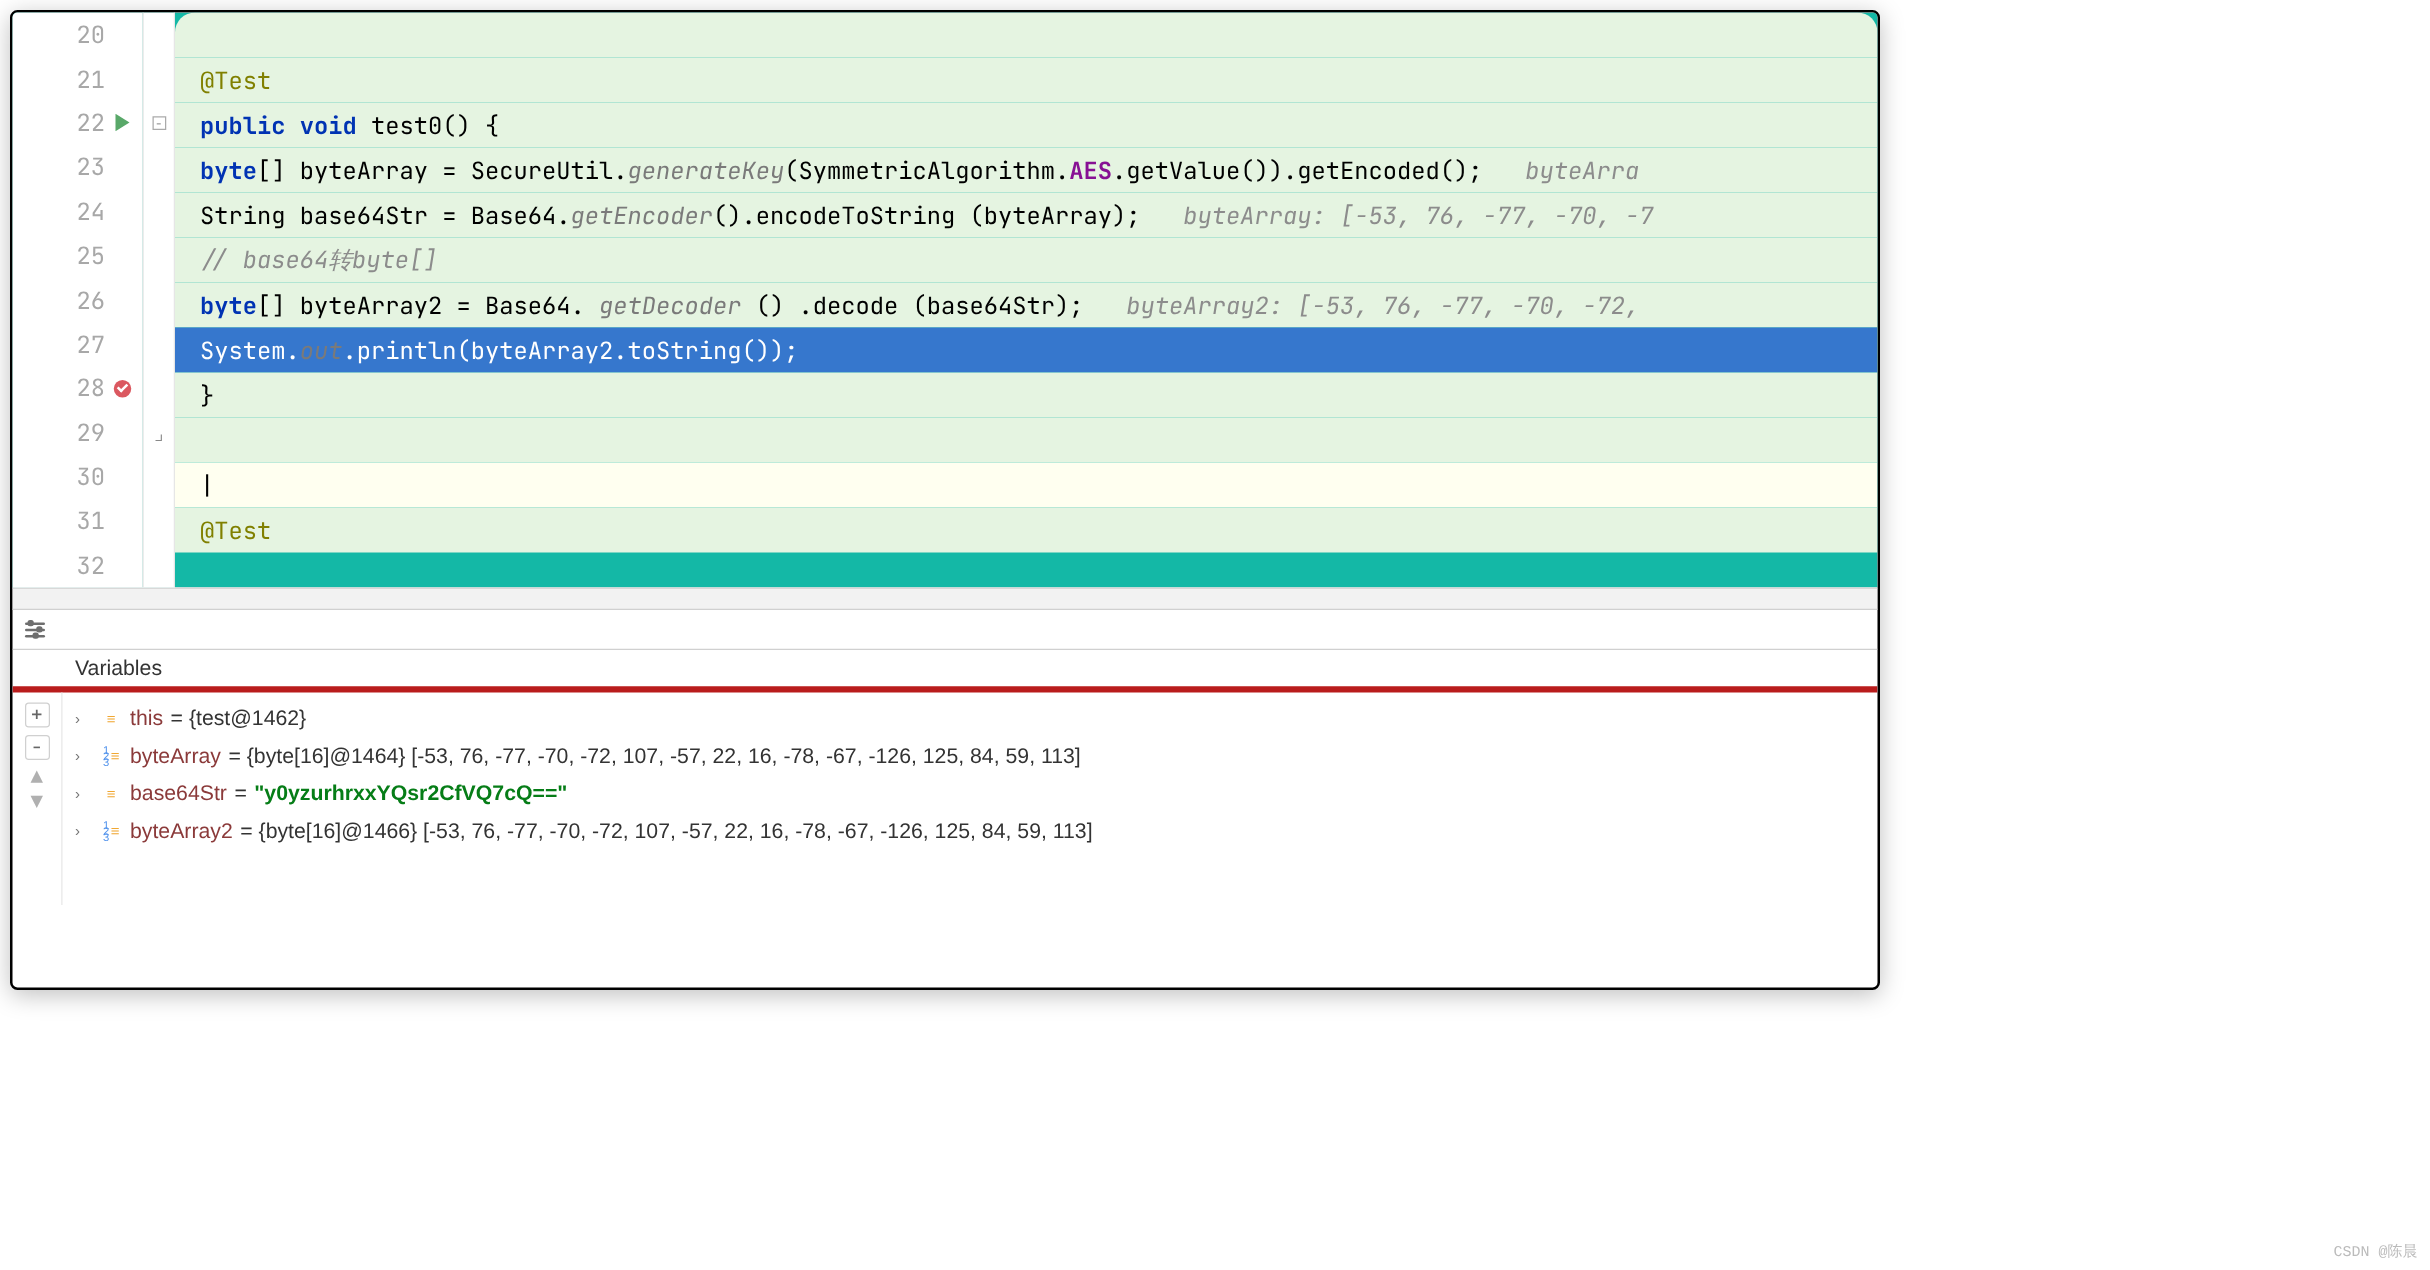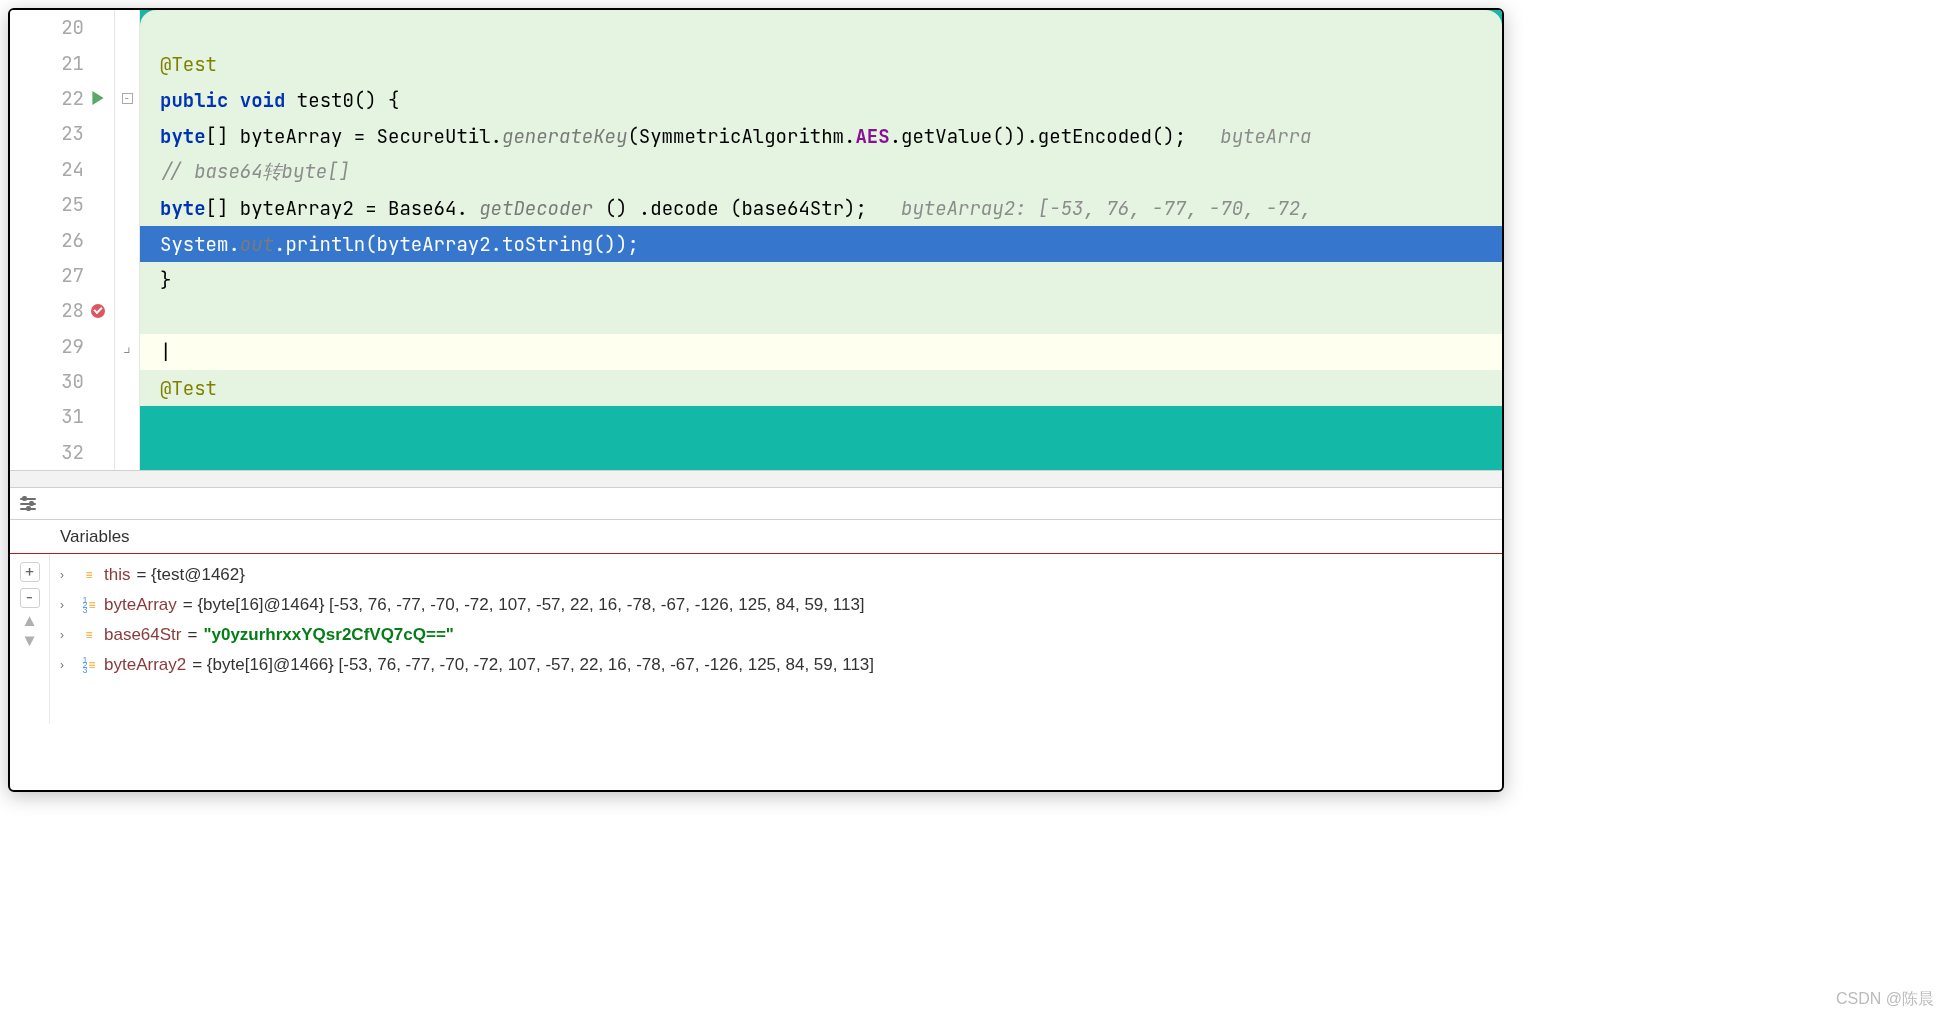--- a/index.html
+++ b/index.html
@@ -28,35 +28,35 @@
   .inlay { color:#8c8c8c; font-style:italic; }
   .str { color:#067d17; font-weight:bold; }
   .divider-bar { height:18px; background:#f2f2f2; border-top:1px solid #d0d0d0; border-bottom:1px solid #d0d0d0; }
   .tool-bar { height:32px; display:flex; align-items:center; padding-left:10px; border-bottom:1px solid #d0d0d0; }
   .settings-icon { width:16px; height:12px; display:flex; flex-direction:column; justify-content:space-between; }
   .settings-icon span { height:2px; background:#6e6e6e; border-radius:1px; position:relative; }
   .settings-icon span::after { content:""; position:absolute; width:5px; height:5px; background:#6e6e6e; border-radius:2px; top:-2px; }
   .settings-icon span:nth-child(1)::after{ left:2px; }
   .settings-icon span:nth-child(2)::after{ right:2px; }
   .settings-icon span:nth-child(3)::after{ left:6px; }
-  .vars-header { height:34px; display:flex; align-items:center; padding-left:50px; font-family:-apple-system,Segoe UI,sans-serif; font-size:17px; color:#333; border-bottom:1px solid #b91c1c; }
+  .vars-header { height:34px; display:flex; align-items:center; padding-left:50px; font-family:-apple-system,Segoe UI,sans-serif; font-size:17px; color:#333; border-bottom:5px solid #b91c1c; }
   .debug { display:flex; flex-direction:row; height:170px; }
   .side-btns { width:40px; display:flex; flex-direction:column; align-items:center; gap:6px; padding-top:8px; border-right:1px solid #e8e8e8; }
   .sq-btn { width:20px; height:20px; border:1px solid #d0d0d0; border-radius:3px; display:flex; align-items:center; justify-content:center; font-size:16px; color:#666; line-height:1; }
   .arrow-btn { width:20px; height:14px; color:#b0b0b0; display:flex; align-items:center; justify-content:center; }
   .var-rows { flex:1; padding:6px 0; font-family:-apple-system,Segoe UI,sans-serif; font-size:17px; }
   .var-row { height:30px; display:flex; align-items:center; padding-left:10px; gap:6px; }
   .chev { width:14px; color:#777; font-size:12px; }
   .var-ico { width:18px; height:16px; display:flex; align-items:center; justify-content:center; font-size:12px; }
   .ico-obj { color:#f0a732; }
   .ico-arr { display:flex; flex-direction:column; line-height:5px; font-size:9px; }
   .ico-arr .n { color:#5394ec; }
   .var-name { color:#8b3a3a; }
   .var-val { color:#333; }
-  .watermark { position:fixed; right:10px; bottom:6px; font-size:16px; color:#bbb; font-family:Liberation Sans, sans-serif;margin-left:28px; }
+  .watermark { position:fixed; right:10px; bottom:6px; font-size:12px; color:#bbb; font-family:Liberation Mono, monospace;margin-left:28px; }
 </style>
 </head>
 <body>
 
 <div class="screenshot">
   <div class="editor">
     <div class="gutter" id="gutter">
         <div class="gutter-row">
           <span class="gutter-num">20</span>
           <span class="gutter-icon"></span>
@@ -131,20 +131,21 @@
         <div class="fold-row">⌟</div>
         <div class="fold-row"></div>
         <div class="fold-row"></div>
         <div class="fold-row"></div>
       </div>
     <div class="code-col" id="codecol">
         <div class="code-line "></div>
         <div class="code-line ">    <span class="an">@Test</span></div>
         <div class="code-line ">    <span class="kw">public </span><span class="kw">void </span><span>test0() {</span></div>
         <div class="code-line ">        <span class="kw">byte</span><span>[] byteArray = SecureUtil.</span><span class="st-it">generateKey</span><span>(SymmetricAlgorithm.</span><span class="st-it-pink">AES</span><span>.getValue()).getEncoded();   </span><span class="inlay">byteArra</span></div>
+        <div class="code-line ">        <span>String base64Str = Base64.</span><span class="st-it">getEncoder</span><span>().encodeToString (byteArray);   </span><span class="inlay">byteArray: [-53, 76, -77, -70, -7</span></div>
         <div class="code-line ">        <span class="cmt">// base64转byte[]</span></div>
         <div class="code-line ">        <span class="kw">byte</span><span>[] byteArray2 = Base64. </span><span class="st-it">getDecoder</span><span> () .decode (base64Str);   </span><span class="inlay">byteArray2: [-53, 76, -77, -70, -72,</span></div>
         <div class="code-line hl">        <span>System.</span><span class="st-it">out</span><span>.println(byteArray2.toString());   </span></div>
         <div class="code-line ">    <span>}</span></div>
         <div class="code-line "></div>
         <div class="code-line plain">    <span>|</span></div>
         <div class="code-line ">    <span class="an">@Test</span></div>
       </div>
   </div>
 

